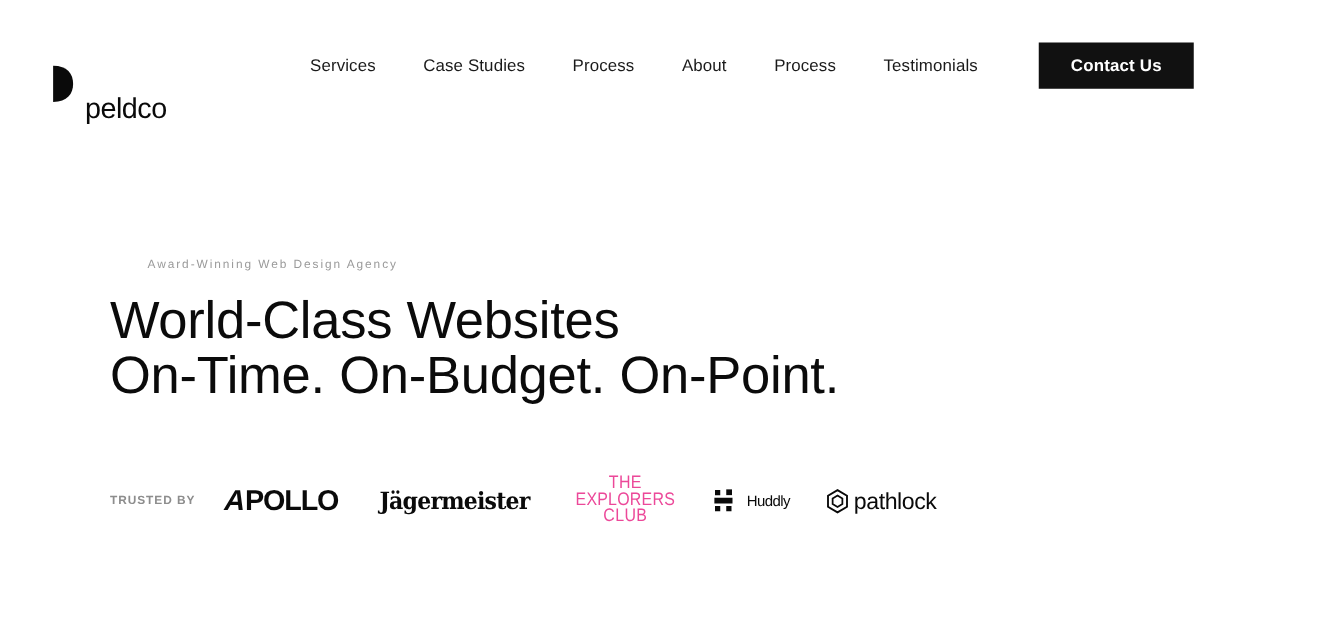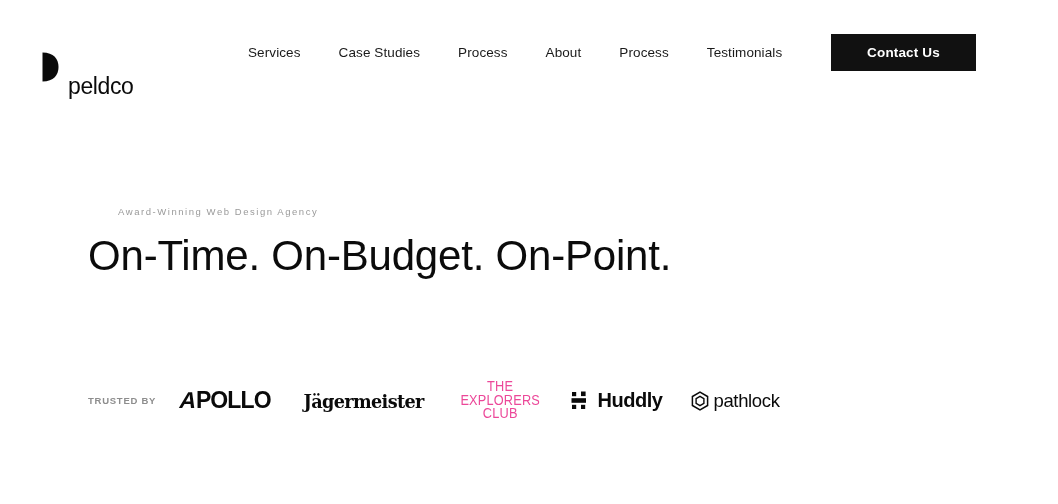--- a/index.html
+++ b/index.html
@@ -36,21 +36,21 @@
   .nav-item {
     font-size:13.5px; color:#1a1a1a; font-weight:400;
     letter-spacing:0.1px; white-space:nowrap;
     padding:7px 0; margin-right:38px; cursor:pointer;
     text-decoration:none;
   }
   .nav-item:last-child { margin-right:0; }
 
   .cta {
     position:absolute; left:831px; top:34px;
-    width:145px; height:37px;
+    width:124px; height:37px;
     background:#111111; color:#ffffff;
     display:flex; align-items:center; justify-content:center;
     font-size:13.5px; font-weight:700; letter-spacing:0.15px;
     cursor:pointer; border:none;
     font-family:"Liberation Sans", sans-serif;
   }
 
   
   .hero { position:absolute; left:88px; top:206px; }
   .eyebrow {
@@ -109,21 +109,21 @@
     font-weight:400; color:#ec4899;
   }
   .exp-l1 { font-size:14.5px; letter-spacing:0.3px; transform:scaleX(0.88); display:block; }
   .exp-l2 { font-size:14.5px; letter-spacing:0.2px; transform:scaleX(0.88); display:block; }
   .exp-l3 { font-size:14.5px; letter-spacing:0.3px; transform:scaleX(0.88); display:block; }
 
   
   .logo-huddly { display:flex; align-items:center; gap:7px; }
   .huddly-mark { width:19px; height:19px; display:block; }
   .huddly-word {
-    font-size:20px; font-weight:700; letter-spacing:-0.45px;
+    font-size:12px; font-weight:400; letter-spacing:-0.45px;
     font-family:"Liberation Sans", sans-serif;
   }
 
   
   .logo-pathlock { display:flex; align-items:flex-end; gap:3px; }
   .pathlock-mark { width:20px; height:21px; display:block; }
   .pathlock-word {
     font-size:18.5px; font-weight:400; letter-spacing:-0.35px;
     font-family:"Liberation Sans", sans-serif;
   }
@@ -150,20 +150,21 @@
       <a class="nav-item">Process</a>
       <a class="nav-item">Testimonials</a>
     </nav>
 
     <button class="cta">Contact Us</button>
   </header>
 
   <section class="hero">
     <div class="eyebrow">Award-Winning Web Design Agency</div>
     <h1 class="headline">
+      <span class="headline-line">World-Class Websites</span>
       <span class="headline-line">On-Time. On-Budget. On-Point.</span>
     </h1>
   </section>
 
   <section class="trust">
 
     <span class="trust-label">TRUSTED BY</span>
 
     <div class="logo-slot slot-apollo">
       <div class="logo-apollo">

